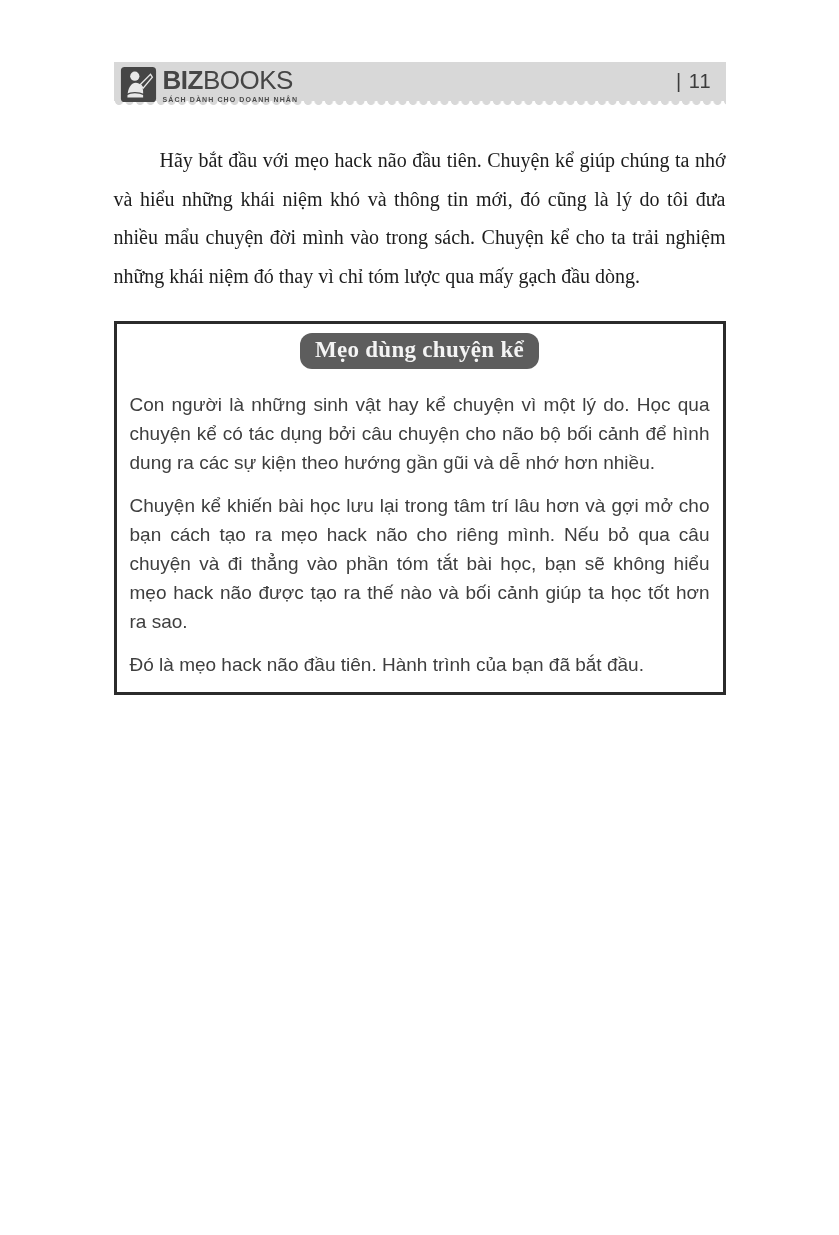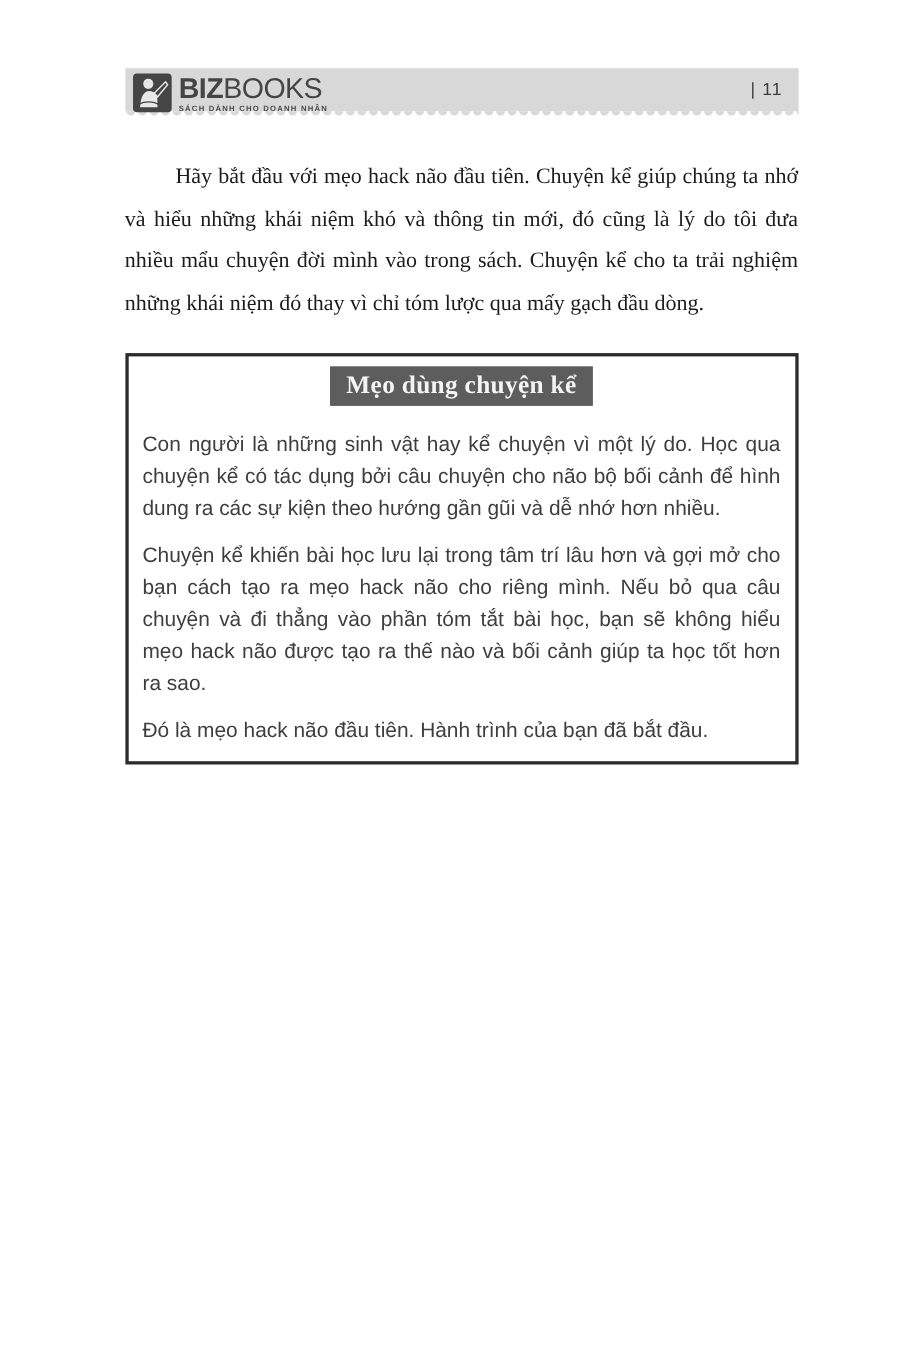--- a/index.html
+++ b/index.html
@@ -63,21 +63,21 @@
     font-family: "Liberation Sans", sans-serif;
     font-size: 7px;
     font-weight: 700;
     letter-spacing: 1.1px;
     color: #4a4a4a;
     margin-top: 3px;
     white-space: nowrap;
   }
   .page-number {
     font-family: "Liberation Sans", sans-serif;
-    font-size: 16px;
+    font-size: 20px;
     font-weight: 400;
     color: #3c3c3c;
     letter-spacing: 1px;
   }
 
   
   .body-paragraph {
     margin-top: 33px;
     font-family: "Liberation Serif", serif;
     font-size: 20px;
@@ -97,20 +97,21 @@
     display: block;
     width: fit-content;
     margin: 0 auto 21px auto;
     background: #5d5d5d;
     color: #f4f4f4;
     font-family: "Liberation Serif", serif;
     font-size: 23px;
     font-weight: 600;
     letter-spacing: 0.3px;
     padding: 4px 15px 6px 15px;
+    border-radius: 12px;
   }
   .tip-paragraph {
     font-family: "Liberation Sans", sans-serif;
     font-size: 19px;
     line-height: 29px;
     color: #3e3e3e;
     text-align: justify;
     margin-top: 14px;
   }
   .tip-paragraph:first-of-type { margin-top: 0; }

